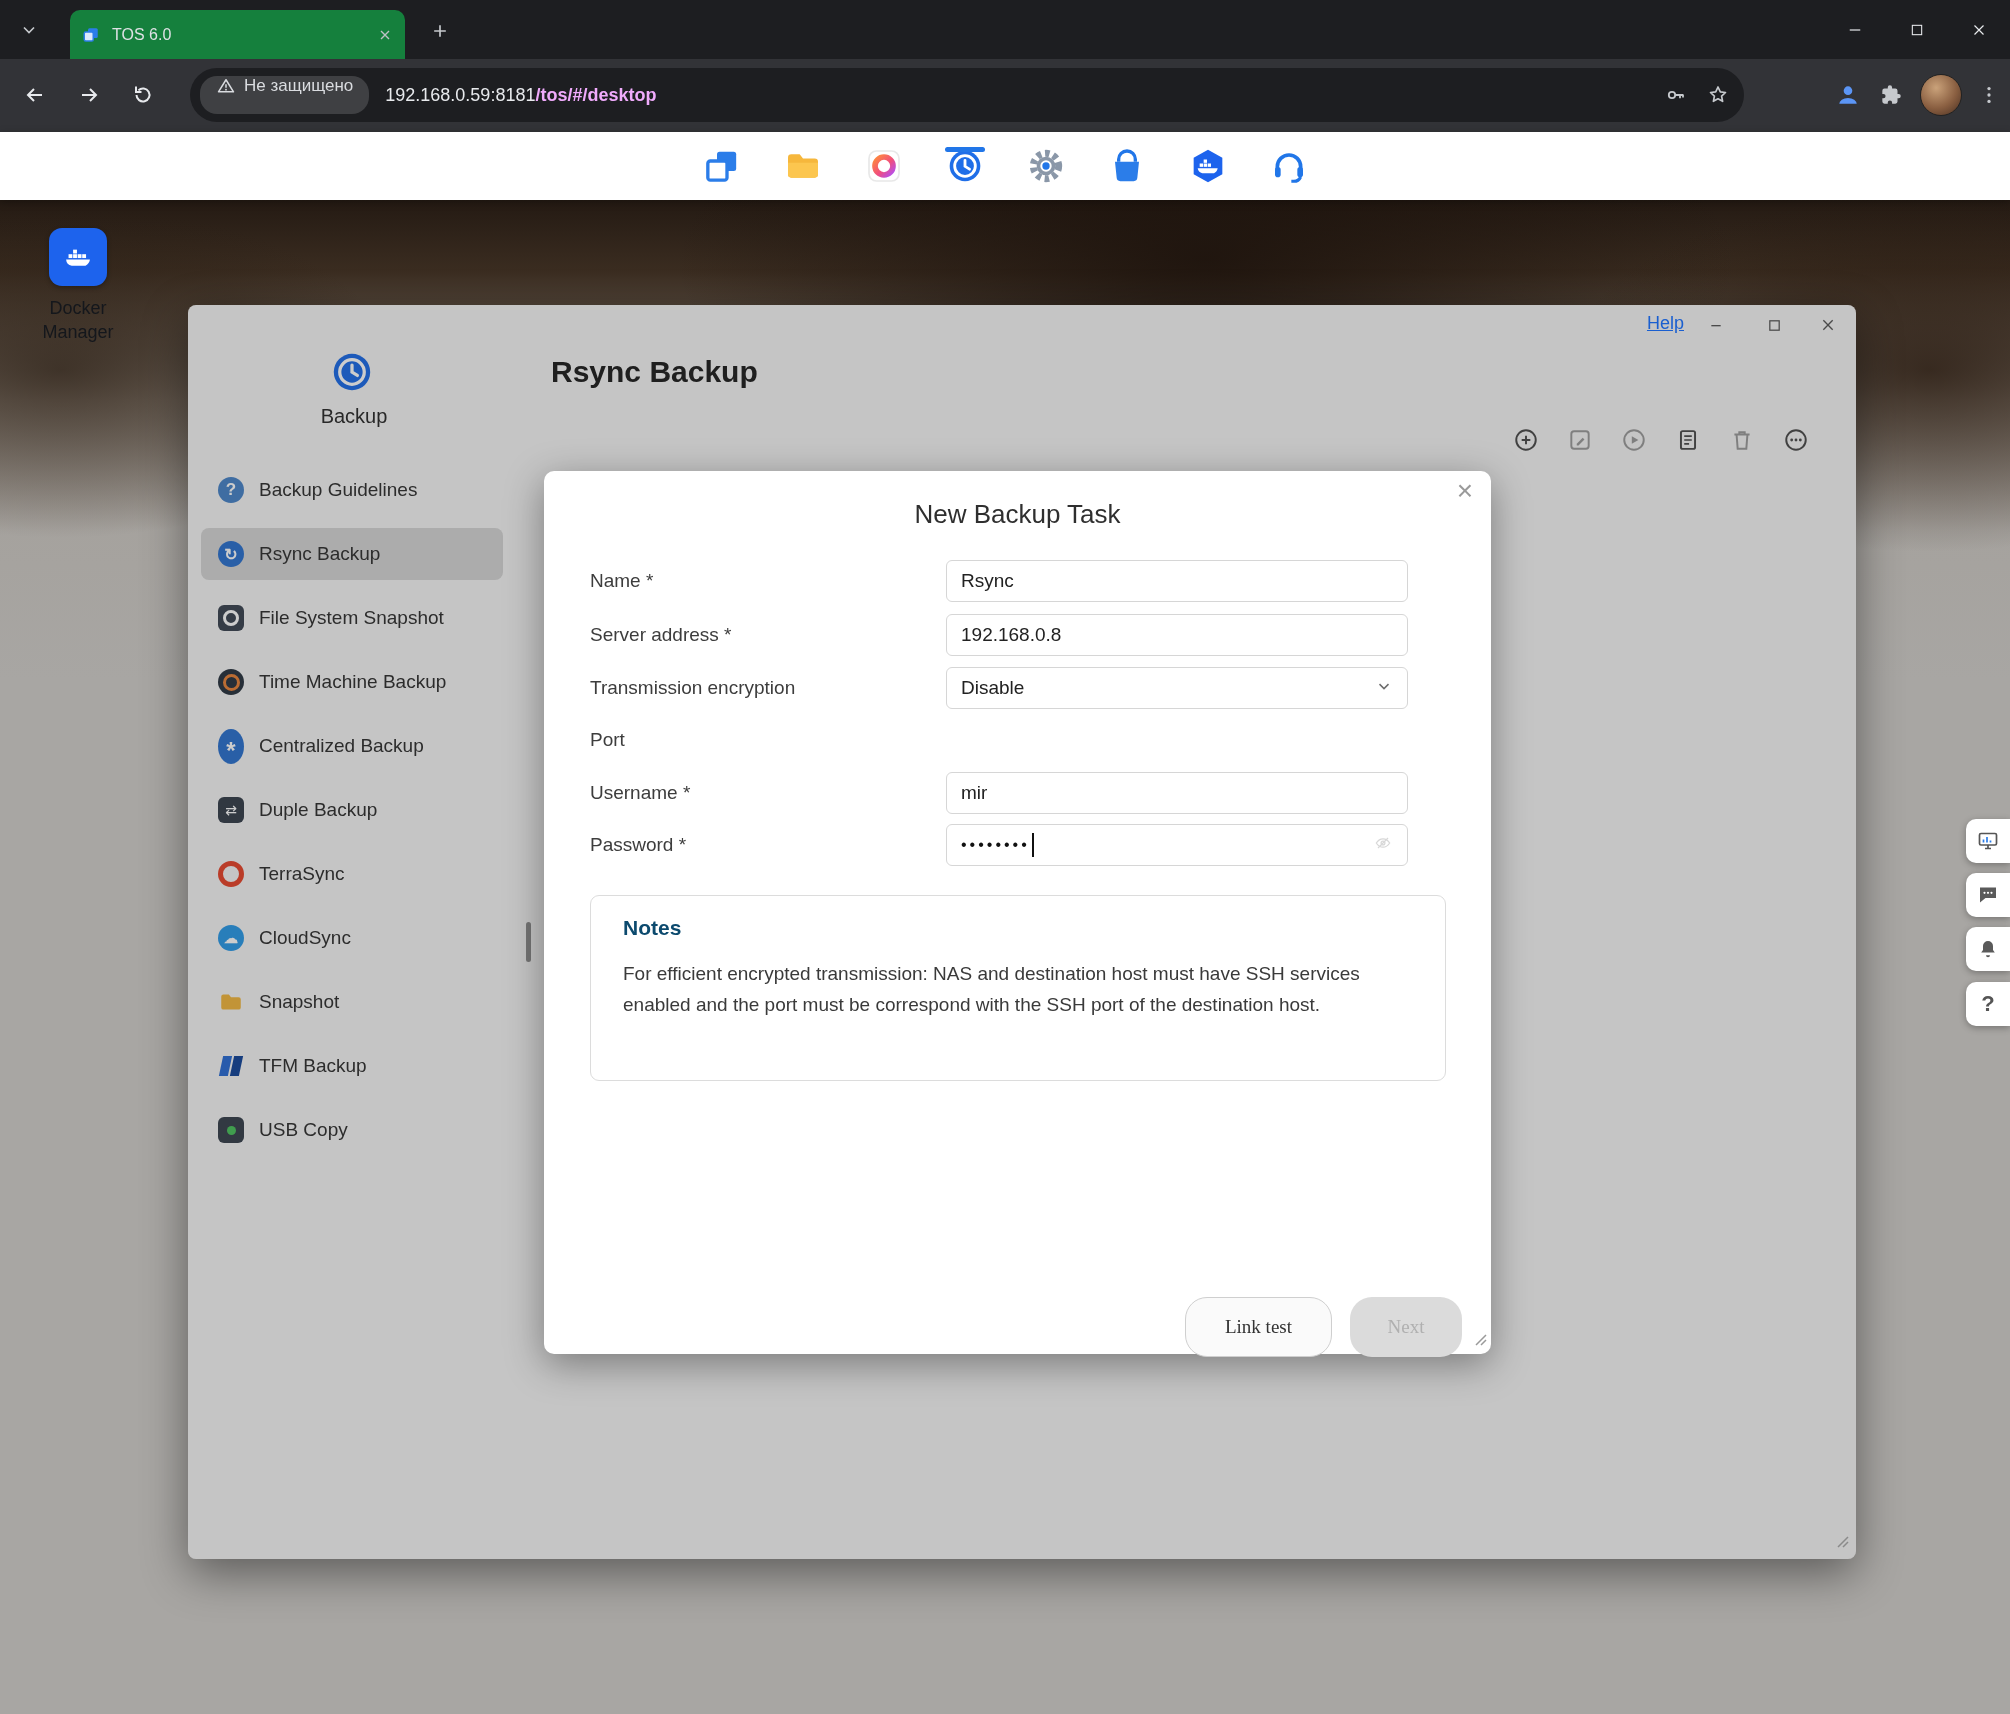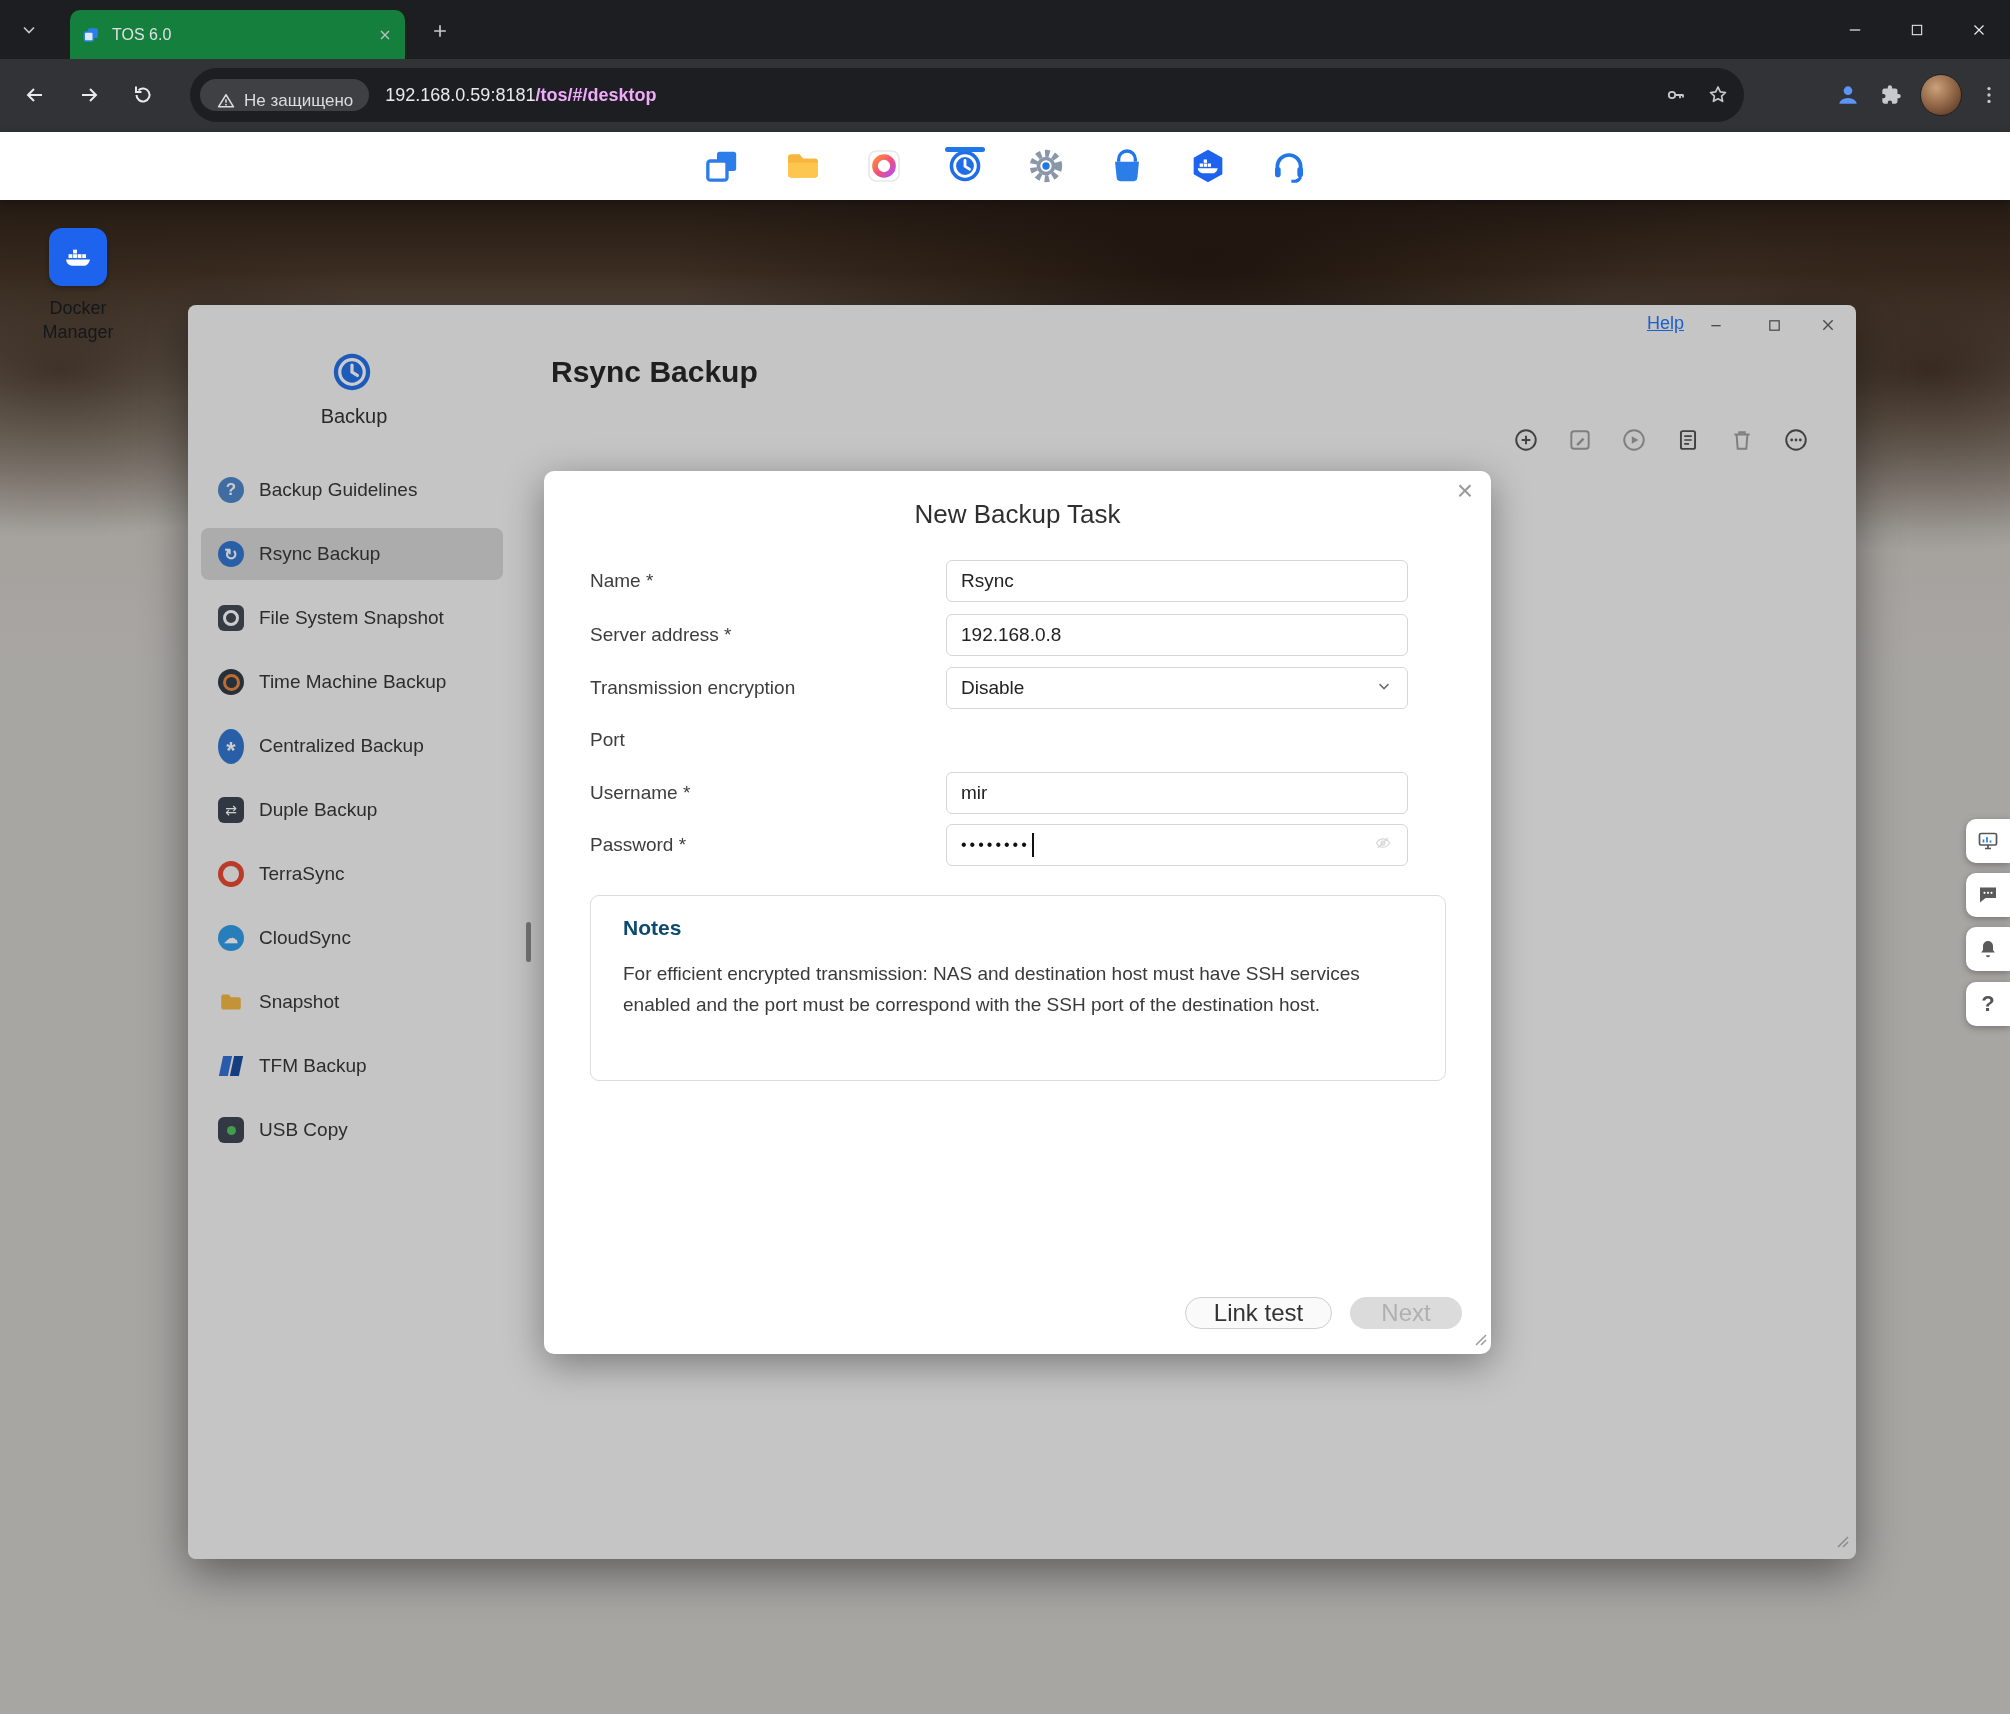--- a/index.html
+++ b/index.html
@@ -8,21 +8,21 @@
   
   .tabstrip{position:absolute;left:0;top:0;width:2010px;height:59px;background:#1d1e21;}
   .tab-search{position:absolute;left:14px;top:15px;width:30px;height:30px;display:flex;align-items:center;justify-content:center;border-radius:50%;}
   .tab{position:absolute;left:70px;top:10px;width:335px;height:49px;background:#15803d;border-radius:10px 10px 0 0;display:flex;align-items:center;padding:0 12px;box-sizing:border-box;}
   .tab-title{color:#dfe1e5;font-size:16px;margin-left:12px;flex:1;white-space:nowrap;overflow:hidden;}
   .newtab{position:absolute;left:424px;top:15px;width:32px;height:32px;display:flex;align-items:center;justify-content:center;}
   .winctl{position:absolute;top:0;height:59px;width:62px;display:flex;align-items:center;justify-content:center;}
   .toolbar{position:absolute;left:0;top:59px;width:2010px;height:73px;background:#323337;}
   .navbtn{position:absolute;top:14px;width:44px;height:44px;border-radius:50%;display:flex;align-items:center;justify-content:center;}
   .omnibox{position:absolute;left:190px;top:9px;width:1554px;height:54px;border-radius:27px;background:#1d1e21;display:flex;align-items:center;}
-  .sec-chip{display:flex;align-items:flex-end;gap:8px;background:#3f4043;border-radius:17px;height:32px;padding:0 16px;margin-left:10px;}
+  .sec-chip{display:flex;align-items:flex-start;gap:8px;background:#3f4043;border-radius:17px;height:38px;padding:0 16px;margin-left:10px;}
   .sec-chip span{color:#dadce0;font-size:17px;}
   .url{margin-left:16px;font-size:18px;white-space:nowrap;}
   .url .host{color:#e8eaed;}
   .url .path{color:#f0abfc;font-weight:bold;}
   .omni-right{position:absolute;right:14px;top:9px;height:36px;display:flex;align-items:center;gap:18px;}
   .tb-right{position:absolute;right:10px;top:14px;height:44px;display:flex;align-items:center;gap:16px;}
   .avatar{width:40px;height:40px;border-radius:50%;background:radial-gradient(circle at 38% 32%,#caa27a,#8a5f41 55%,#553827 90%);border:1px solid #222;}
 
   
   .page{position:absolute;left:0;top:132px;width:2010px;height:1582px;background:#a8a6a3;}
@@ -66,21 +66,21 @@
   .modal-title{position:absolute;left:0;top:28px;width:100%;text-align:center;font-size:26px;color:#2f2f2f;font-weight:500;}
   .frow-label{position:absolute;left:46px;height:42px;line-height:42px;font-size:19px;color:#3d3d3d;}
   .inputbox{position:absolute;left:402px;width:462px;height:42px;border:1px solid #d6d6d6;border-radius:6px;background:#fff;box-sizing:border-box;display:flex;align-items:center;padding:0 14px;font-size:19px;color:#222;}
   .inputbox .chev{margin-left:auto;}
   .pw-dots{font-size:16px;letter-spacing:3px;color:#111;}
   .caret{display:inline-block;width:2px;height:24px;background:#111;margin-left:2px;vertical-align:middle;}
   .pw-eye{margin-left:auto;opacity:0.65;}
   .notes{position:absolute;left:46px;top:424px;width:856px;height:186px;border:1px solid #dcdcdc;border-radius:9px;box-sizing:border-box;}
   .notes-title{position:absolute;left:32px;top:20px;font-size:21px;font-weight:bold;color:#0c4a6e;}
   .notes-body{position:absolute;left:32px;top:62px;width:792px;font-size:19px;line-height:31px;color:#3a3a3a;}
-  .btn{position:absolute;height:32px;border-radius:22px;display:flex;align-items:center;justify-content:center;font-size:24px;box-sizing:border-box;}
+  .btn{position:absolute;height:60px;border-radius:22px;display:flex;align-items:center;justify-content:center;font-size:19px;box-sizing:border-box;font-family:Liberation Serif, serif;}
   .btn-linktest{left:641px;top:826px;width:147px;background:#fafafa;border:1px solid #cfcfcf;color:#333;}
   .btn-next{left:806px;top:826px;width:112px;background:#dbdbdb;color:#b0b0b0;}
   .modal-resize{position:absolute;right:3px;bottom:3px;}
 
   
   .floater{position:absolute;left:1966px;width:44px;height:44px;background:#fff;border-radius:10px 0 0 10px;box-shadow:0 2px 7px rgba(0,0,0,0.3);display:flex;align-items:center;justify-content:center;z-index:30;}
 </style>
 </head>
 <body>
 

